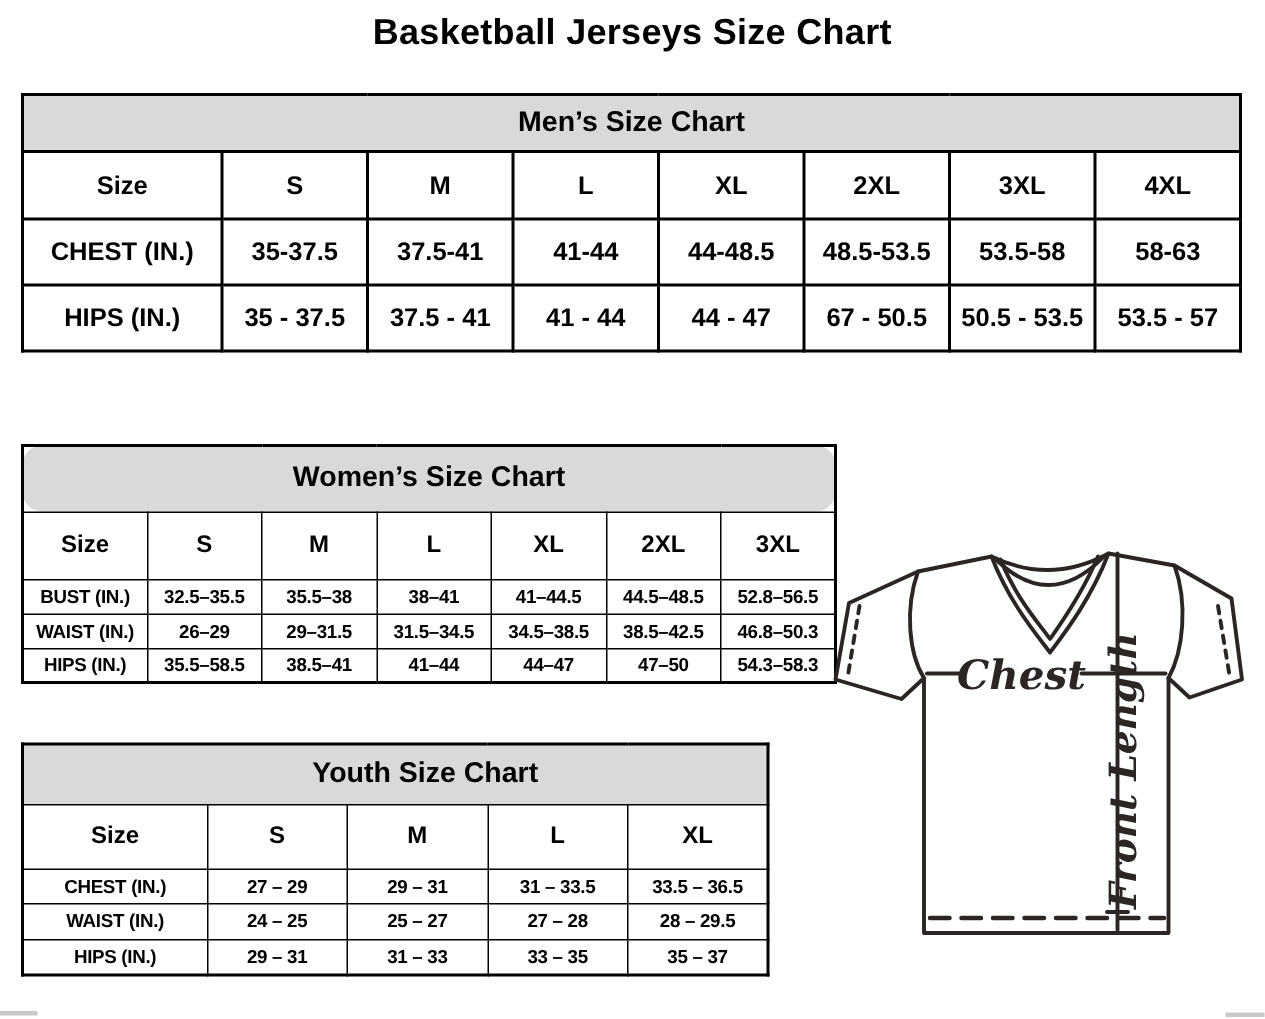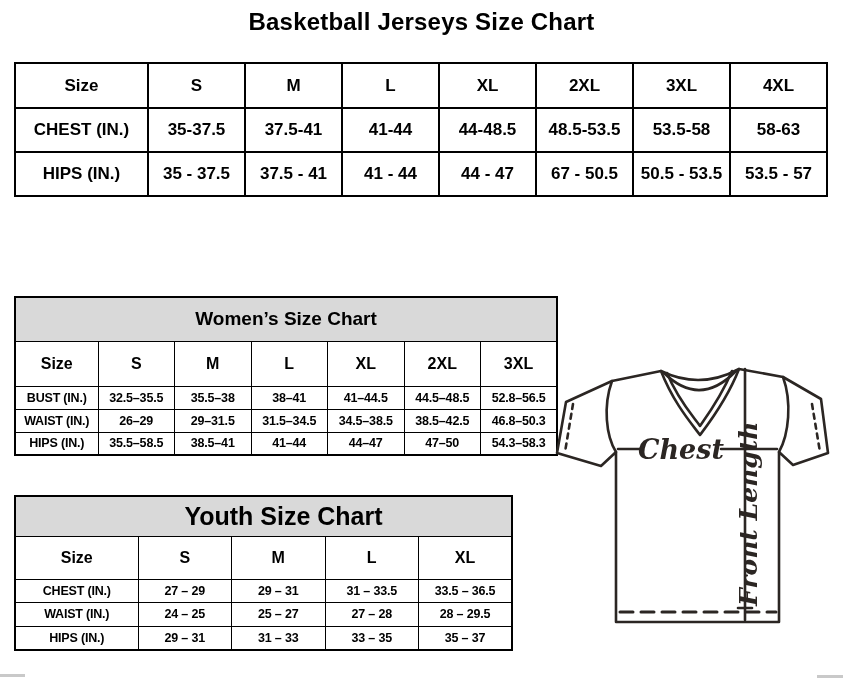--- a/index.html
+++ b/index.html
@@ -34,28 +34,28 @@
   table.mens { left: 14px; top: 62px; width: 812px; }
   table.mens th, table.mens td { border: 2px solid #000; font-weight: bold; font-size: 17px; }
   table.mens .band-row { height: 38px; }
   table.mens .band { font-size: 19px; }
   table.mens .size-row { height: 45px; }
   table.mens .data-row { height: 44px; }
   
   table.womens { left: 14px; top: 296px; width: 542px; }
   table.womens th, table.womens td { border: 1px solid #000; font-weight: bold; }
   table.womens .band-row { height: 44px; }
-  table.womens .band { font-size: 19px; }
+  table.womens .band { font-size: 19px; border-radius: 13px; }
   table.womens .size-row { height: 45px; font-size: 16px; }
   table.womens .data-row { height: 23px; font-size: 12.5px; letter-spacing: -0.2px; }
   
   table.youth { left: 14px; top: 495px; width: 497px; }
   table.youth th, table.youth td { border: 1px solid #000; font-weight: bold; }
   table.youth .band-row { height: 40px; }
-  table.youth .band { font-size: 25px; padding-left: 40px; }
+  table.youth .band { font-size: 19px; padding-left: 40px; }
   table.youth .size-row { height: 43px; font-size: 16px; }
   table.youth .data-row { height: 23.5px; font-size: 12.5px; letter-spacing: -0.2px; }
   
   .jersey-svg { position: absolute; left: 550px; top: 356px; width: 293px; height: 274px; }
   .jersey-svg text {
     font-family: "DejaVu Serif", serif;
     font-style: italic; font-weight: bold;
     fill: #2b2623;
   }
   
@@ -73,20 +73,23 @@
     <col style="width:133px">
       <col style="width:97px">
       <col style="width:97px">
       <col style="width:97px">
     <col style="width:97px">
       <col style="width:97px">
       <col style="width:97px">
       <col style="width:97px">
   </colgroup>
   <tbody>
+      <tr class="band-row">
+    <th class="band" colspan="8">Men’s Size Chart</th>
+  </tr>
   <tr class="size-row">
     <th>Size</th>
     <th>S</th>
     <th>M</th>
     <th>L</th>
     <th>XL</th>
     <th>2XL</th>
     <th>3XL</th>
     <th>4XL</th>
   </tr>

